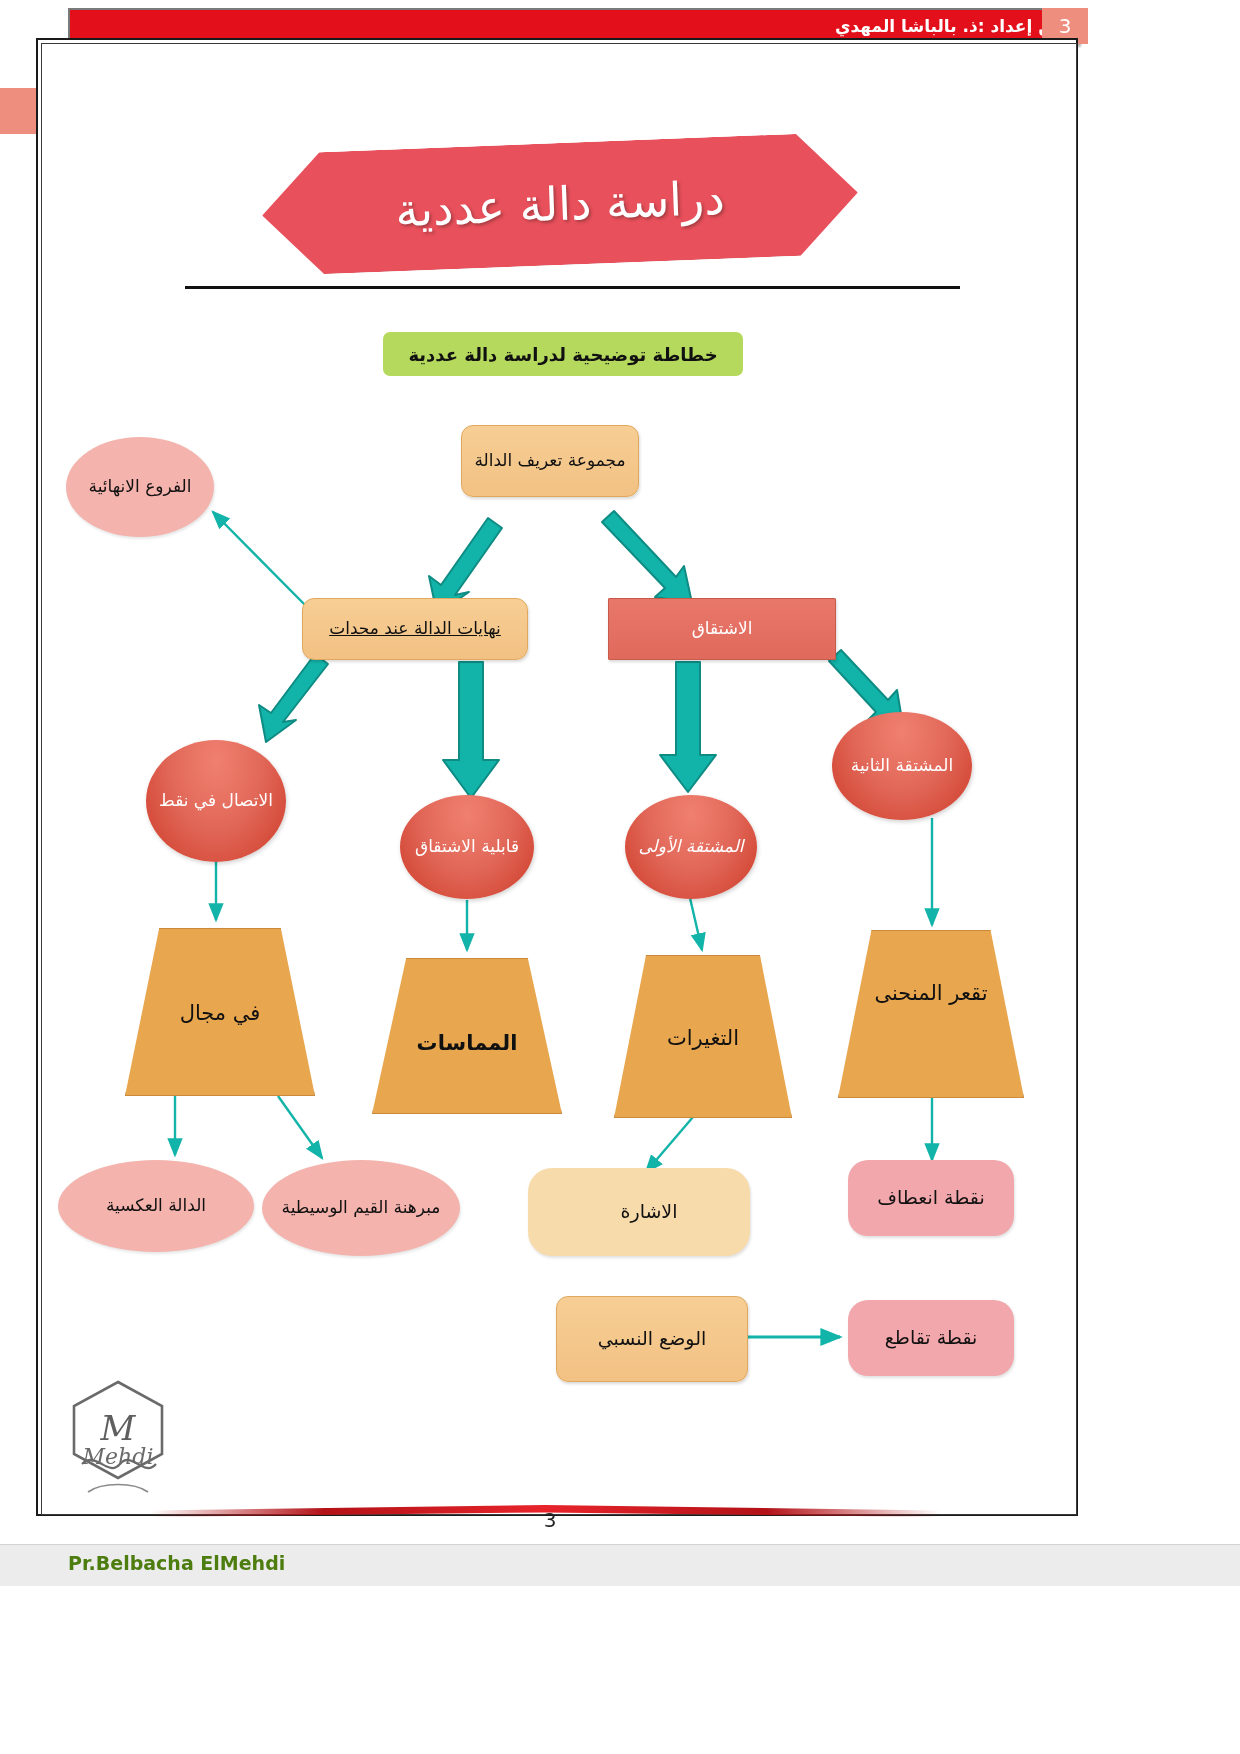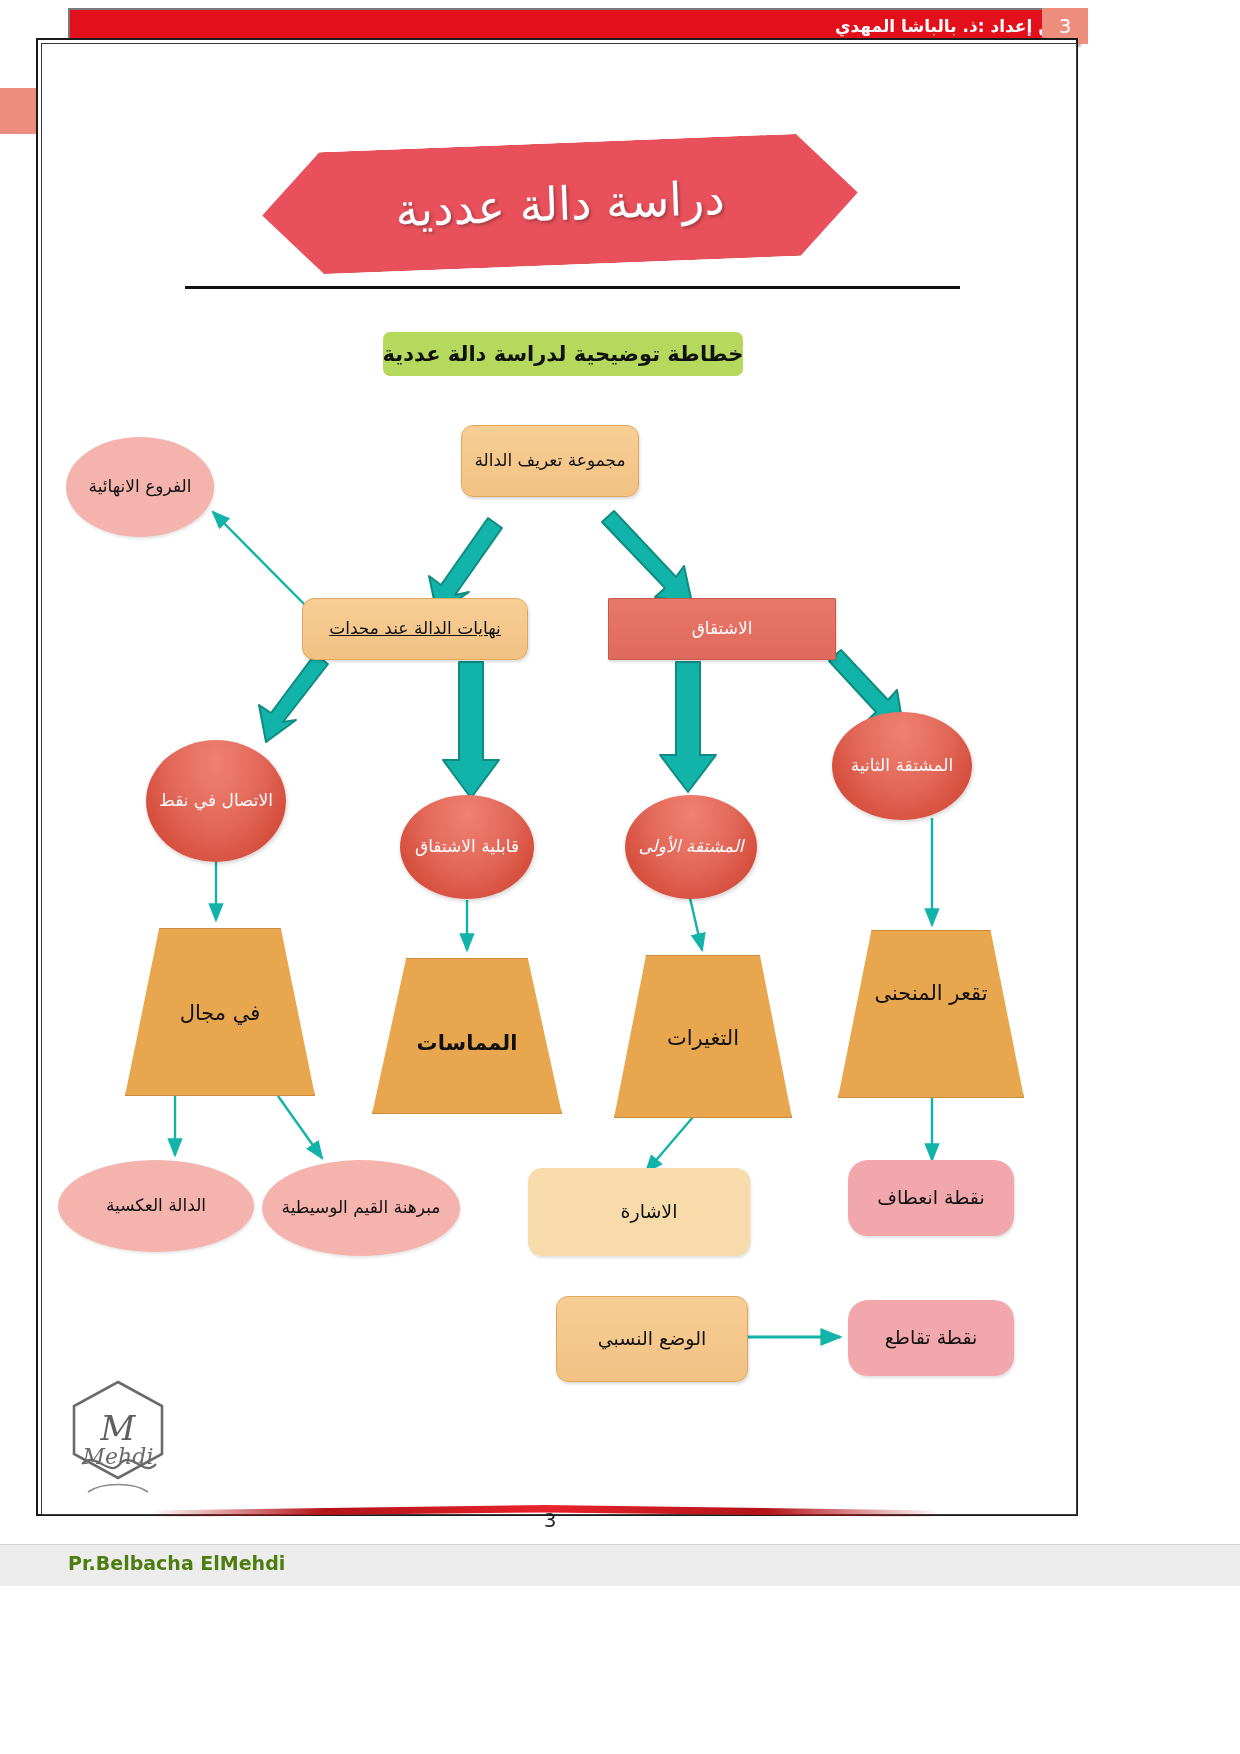--- a/index.html
+++ b/index.html
@@ -136,21 +136,21 @@
     width: 360px;
     height: 44px;
     background: #B5D95C;
     border-radius: 7px;
     display: flex;
     align-items: center;
     justify-content: center;
   }
   .subtitle-banner span {
     color: #111;
-    font-size: 21px;
+    font-size: 18px;
     font-weight: bold;
     white-space: nowrap;
   }
 
   
   .node {
     position: absolute;
     display: flex;
     align-items: center;
     justify-content: center;
@@ -179,21 +179,21 @@
   
   .rect-pink {
     background: #F2A7AC;
     border-radius: 20px;
     box-shadow: 1px 2px 3px rgba(0,0,0,0.12);
     font-size: 19px;
   }
   
   .rect-peach {
     background: #F8DBAB;
-    border-radius: 14px;
+    border-radius: 24px;
     box-shadow: 1px 2px 3px rgba(0,0,0,0.12);
     font-size: 19px;
     padding-left: 20px;
   }
 
   
   .ell-pink {
     background: #F4B3AC;
     border-radius: 50%;
     font-size: 17px;

